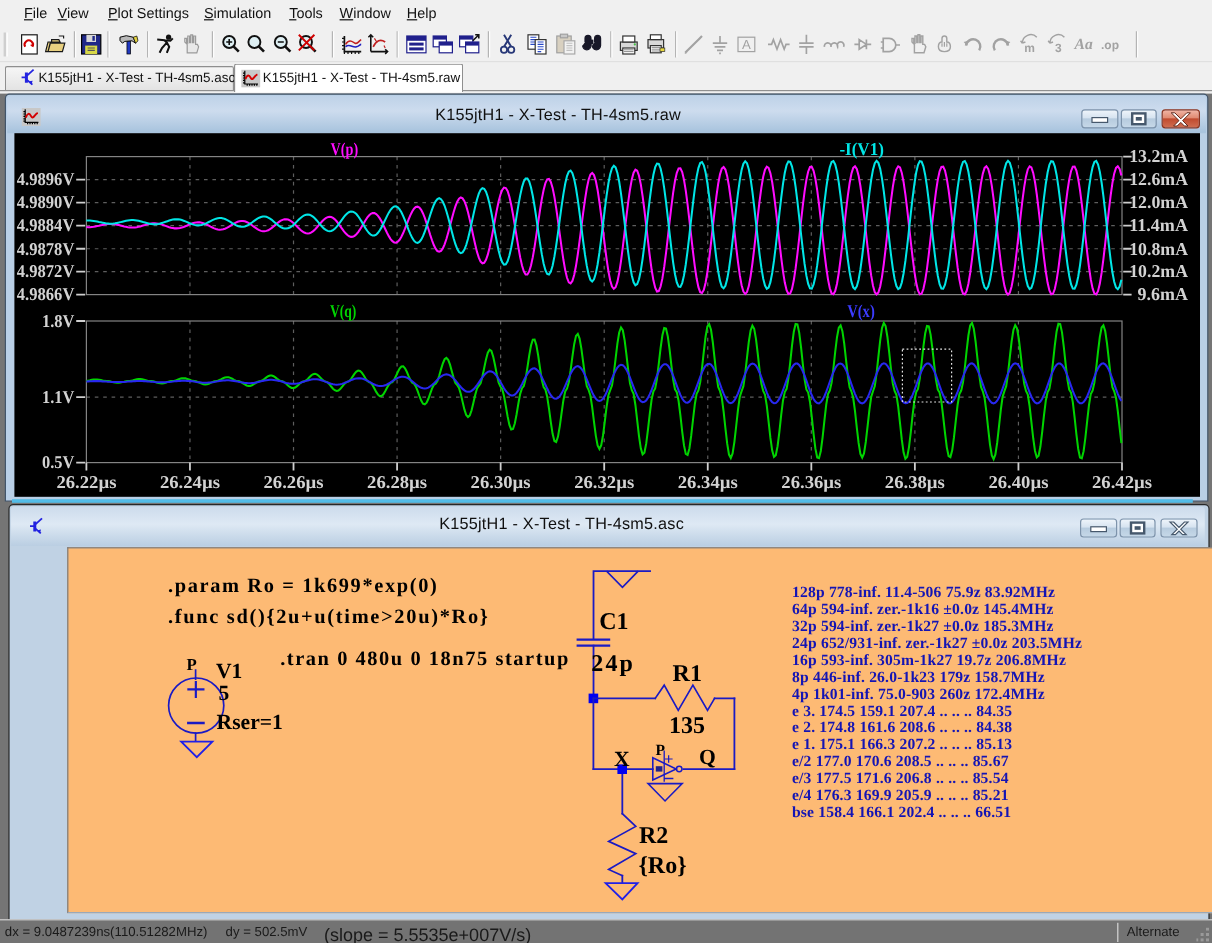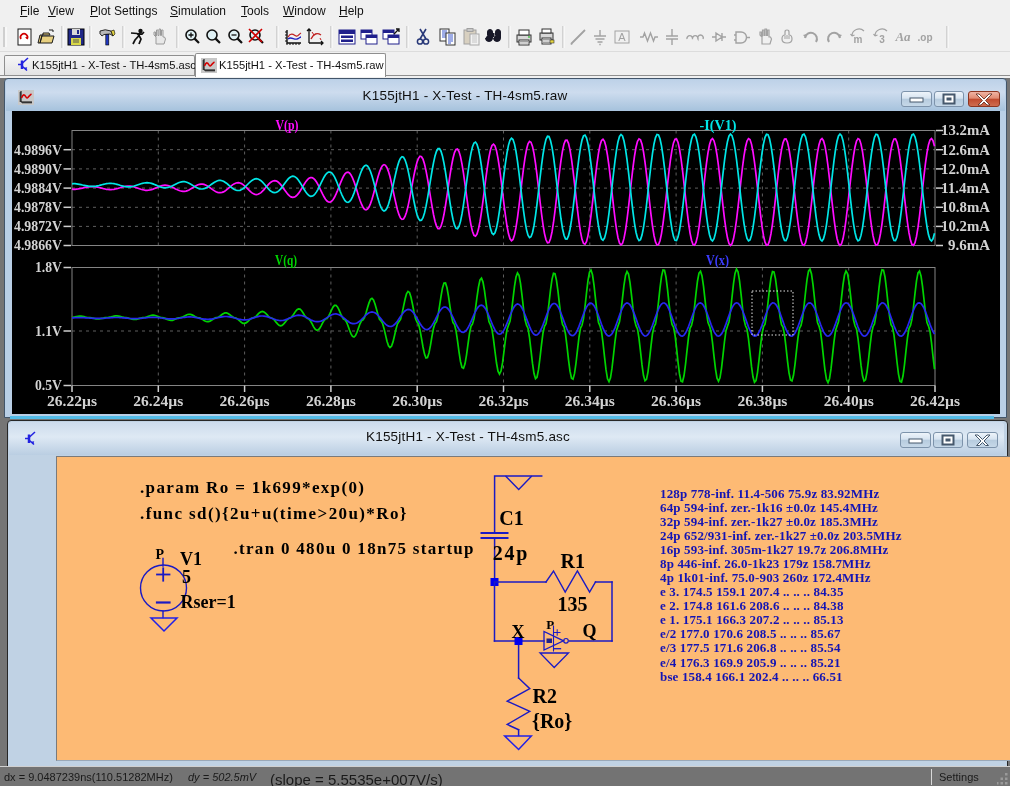--- a/index.html
+++ b/index.html
@@ -467,23 +467,23 @@
             <text x="617" y="651.95" font-family="Liberation Serif,serif" font-weight="bold" font-size="13px" fill="#1414b4" letter-spacing="0.15">e/3 177.5 171.6 206.8 .. .. .. 85.54</text>
             <text x="617" y="666.0" font-family="Liberation Serif,serif" font-weight="bold" font-size="13px" fill="#1414b4" letter-spacing="0.15">e/4 176.3 169.9 205.9 .. .. .. 85.21</text>
             <text x="617" y="680.05" font-family="Liberation Serif,serif" font-weight="bold" font-size="13px" fill="#1414b4" letter-spacing="0.15">bse 158.4 166.1 202.4 .. .. .. 66.51</text>
           </g>
         </svg>
       </div>
   </div>
 </div>
 <div class="abs" id="statusbar">
 <span class="abs" style="left:4px;top:4px;font-size:11px;">dx = 9.0487239ns(110.51282MHz)</span>
-<span class="abs" style="left:188px;top:4px;font-size:11px;font-style:italic;">dy = 502.5mV</span>
+<span class="abs" style="left:188px;top:4px;font-size:11px;">dy = 502.5mV</span>
 <span class="abs" style="left:270px;top:4px;font-size:15px;">(slope = 5.5535e+007V/s)</span>
-<span class="abs" style="left:939px;top:4px;font-size:11px;">Settings</span>
+<span class="abs" style="left:939px;top:4px;font-size:11px;">Alternate</span>
 <span class="abs" style="left:931px;top:2px;width:1px;height:16px;background:#d8d8d8;"></span>
 <svg class="abs" style="left:997px;top:6px;" width="12" height="13">
       <g fill="#9a9a9a">
         <rect x="8" y="0" width="2.5" height="2.5"></rect>
         <rect x="8" y="4.5" width="2.5" height="2.5"></rect>
         <rect x="8" y="9" width="2.5" height="2.5"></rect>
         <rect x="3.5" y="4.5" width="2.5" height="2.5"></rect>
         <rect x="3.5" y="9" width="2.5" height="2.5"></rect>
         <rect x="-1" y="9" width="2.5" height="2.5"></rect>
       </g>

